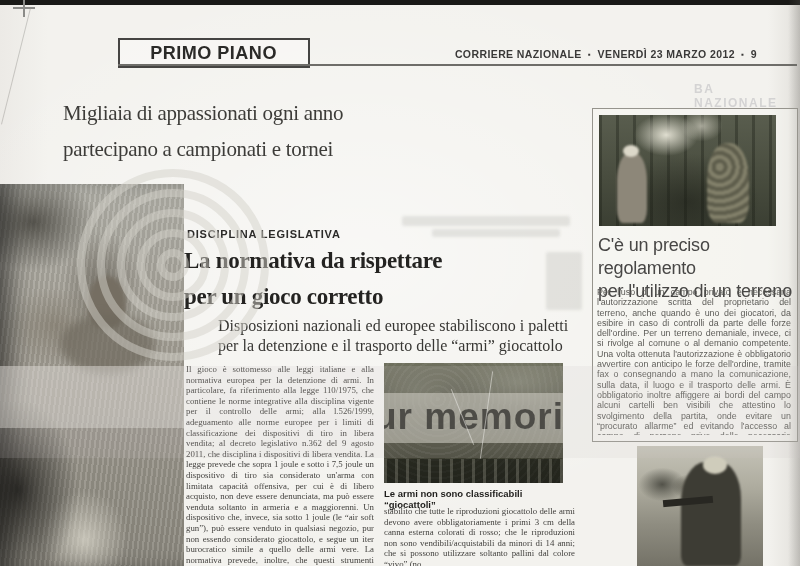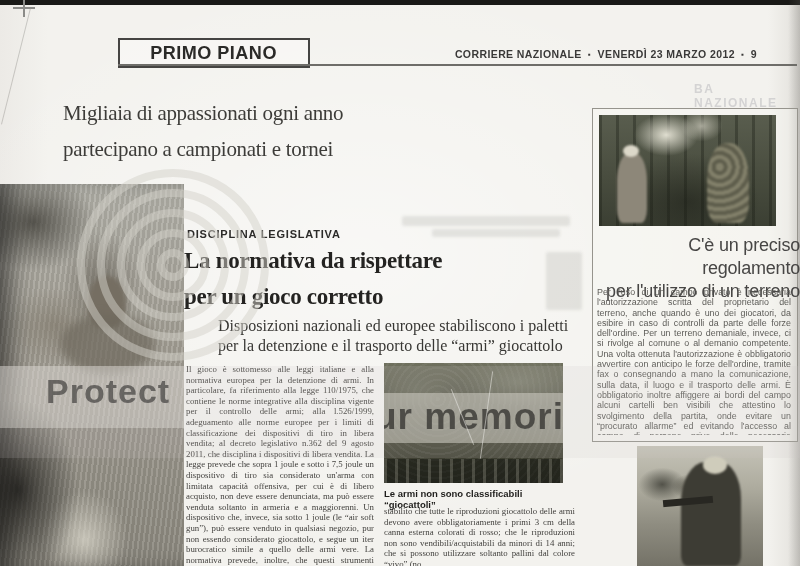--- a/index.html
+++ b/index.html
@@ -78,21 +78,21 @@
     background:
       radial-gradient(ellipse 46px 30px at 38% 18%, rgba(231,229,215,.95), rgba(231,229,215,0) 70%),
       radial-gradient(ellipse 30px 22px at 58% 10%, rgba(208,206,192,.7), transparent 70%),
       repeating-linear-gradient(90deg, rgba(24,27,19,.35) 0 3px, rgba(0,0,0,0) 3px 17px),
       radial-gradient(ellipse 90px 60px at 50% 78%, rgba(28,30,23,.55), transparent 80%),
       linear-gradient(180deg,#595d4e 0%,#494d3f 55%,#3b3f33 100%);}
   .tr-figA{position:absolute;left:18px;top:38px;width:30px;height:70px;background:#8d8779;border-radius:40% 40% 20% 20%;filter:blur(1px);}
   .tr-figA::before{content:"";position:absolute;left:6px;top:-8px;width:16px;height:12px;background:#dcd8c9;border-radius:50%;}
   .tr-figB{position:absolute;left:108px;top:28px;width:42px;height:80px;border-radius:45% 45% 25% 25%;filter:blur(1px);
     background:repeating-radial-gradient(circle at 30% 30%, #82806a 0 4px, #5e5d4c 4px 8px);}
-  .sb-title{left:598px;top:234px;font-size:18px;line-height:23px;color:#474645;letter-spacing:-.2px;text-align:right;}
+  .sb-title{left:598px;top:234px;font-size:18px;line-height:23px;color:#474645;letter-spacing:-.2px;}
   .sb-body{left:597px;top:287px;width:194px;height:148px;overflow:hidden;
     font-size:8.9px;line-height:10.3px;color:#5d5c58;text-align:justify;hyphens:auto;}
   
   .photo-br{left:637px;top:446px;width:126px;height:120px;overflow:hidden;
     background:
       radial-gradient(ellipse 34px 24px at 20% 32%, rgba(66,66,58,.85), transparent 70%),
       radial-gradient(ellipse 26px 18px at 42% 34%, rgba(82,80,70,.85), transparent 70%),
       linear-gradient(180deg,#c5c3b7 0%,#adab9e 35%,#8f8d81 65%,#747267 100%);}
   .br-fig{position:absolute;left:44px;top:16px;width:60px;height:104px;background:#3d3c34;border-radius:40% 35% 10% 10%;filter:blur(1px);}
   .br-fig::before{content:"";position:absolute;left:22px;top:-6px;width:24px;height:18px;background:#cfccbb;border-radius:50%;}
@@ -127,21 +127,20 @@
 
 <div class="abs headline">
   <div>Migliaia di appassionati ogni anno</div>
   <div>partecipano a campionati e tornei</div>
 </div>
 
 <div class="abs photo-left">
   <div class="fig-head"></div>
   <div class="fig-shoulder"></div>
   <div class="band-left"></div>
-  <div class="word-protect">Protect</div>
 </div>
 <div class="abs rings">
   <div class="ring"></div>
   <div class="ring"></div>
   <div class="ring"></div>
   <div class="ring"></div>
   <div class="ring"></div>
 </div>
 
 <div class="abs kicker">DISCIPLINA LEGISLATIVA</div>

